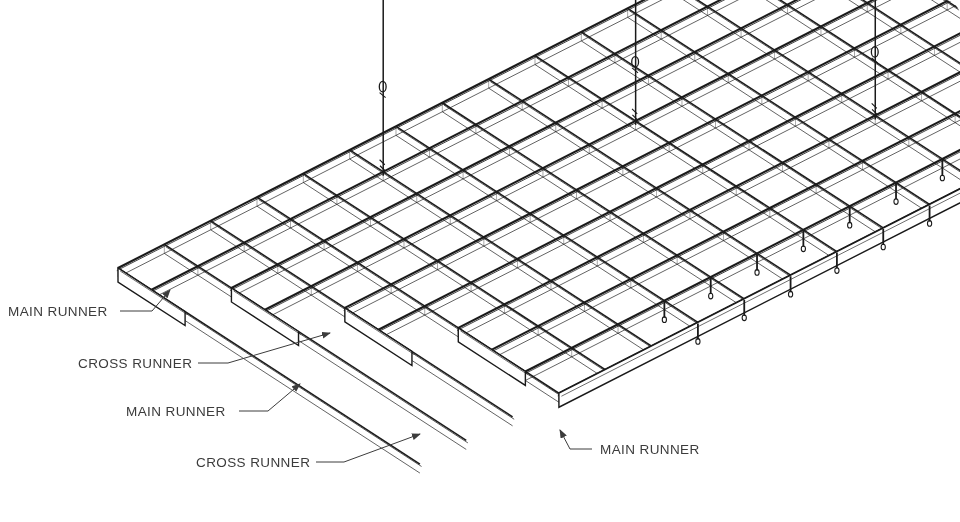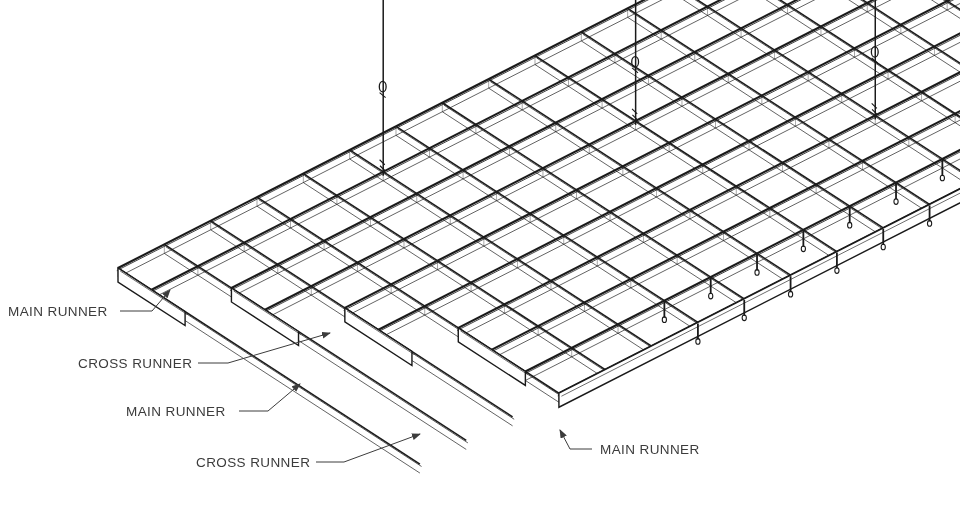--- a/index.html
+++ b/index.html
@@ -8,20 +8,21 @@
     padding: 0;
     background: #ffffff;
   }
   #page {
     position: relative;
     width: 960px;
     height: 522px;
     background: #ffffff;
     overflow: hidden;
     font-family: "Liberation Sans", sans-serif;
+    border-radius: 16px;
   }
   #figure-number {
     position: absolute;
     left: 24px;
     top: 18px;
     font-family: "Liberation Sans", sans-serif;
     font-size: 38px;
     font-weight: bold;
     color: #000000;
     letter-spacing: 0px;

